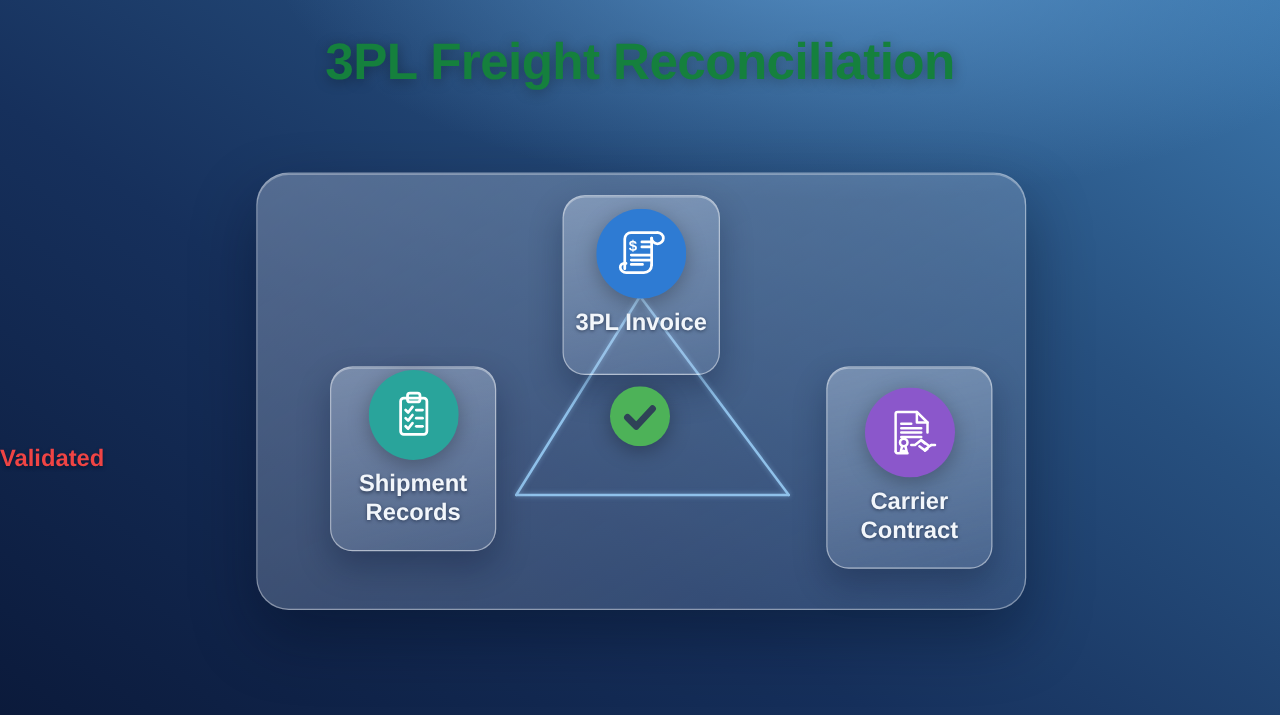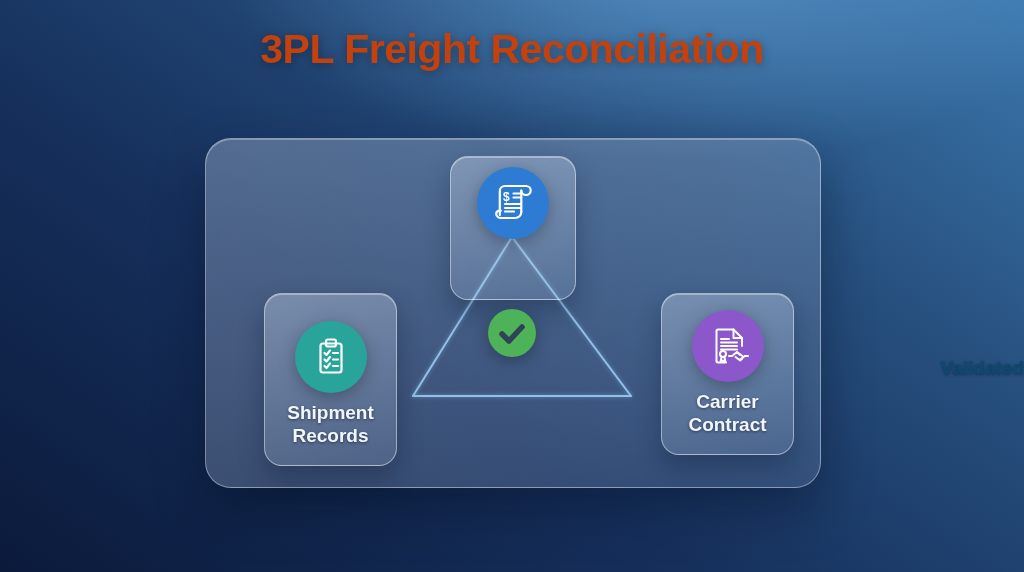--- a/index.html
+++ b/index.html
@@ -5,56 +5,56 @@
   html,body{margin:0;padding:0;}
   body{
     width:1024px;height:572px;position:relative;overflow:hidden;
     font-family:"Liberation Sans", sans-serif;
     background:
       radial-gradient(75% 60% at 66% -8%, rgba(96,156,210,.75), rgba(96,156,210,0) 60%),
       linear-gradient(215deg, #3b77ad 0%, #27507f 30%, #16305c 62%, #0b1a3b 100%);
   }
   .page-title{
     position:absolute;top:26px;left:0;width:100%;
-    text-align:center;font-size:41px;font-weight:800;color:#c2410c;
+    text-align:center;font-size:41px;font-weight:800;color:#15803d;
     letter-spacing:-0.5px;
     text-shadow:0 2px 10px rgba(0,0,0,.35);
   }
   .glass-panel{
     position:absolute;left:205px;top:138px;width:614px;height:348px;
     border-radius:26px;
     background:linear-gradient(150deg, rgba(198,212,234,.34), rgba(140,160,195,.20));
     border:1px solid rgba(255,255,255,.38);
     box-shadow:0 22px 50px rgba(3,10,30,.38), inset 0 1px 0 rgba(255,255,255,.30);
   }
   .connector-svg{position:absolute;left:0;top:0;width:1024px;height:572px;pointer-events:none;
     filter:drop-shadow(0 0 2px rgba(140,190,235,.55));}
   .node-card{
     position:absolute;display:flex;flex-direction:column;align-items:center;
     border-radius:18px;
     background:linear-gradient(165deg, rgba(218,230,248,.34), rgba(158,178,210,.20));
     border:1px solid rgba(255,255,255,.45);
     box-shadow:0 12px 26px rgba(8,18,42,.30), inset 0 1px 0 rgba(255,255,255,.35);
   }
   .node-card.invoice{left:450px;top:156px;width:124px;height:132px;padding-top:10px;}
-  .node-card.shipment{left:264px;top:293px;width:131px;height:144px;padding-top:27px;}
+  .node-card.shipment{left:264px;top:293px;width:131px;height:144px;padding-top:2px;}
   .node-card.contract{left:630px;top:293px;width:131px;height:144px;padding-top:16px;margin-left:31px;}
   .node-icon{filter:drop-shadow(0 4px 8px rgba(0,0,0,.28));}
   .node-label{
     margin-top:8px;font-size:19px;font-weight:700;color:#f2f6fb;
     text-align:center;line-height:1.22;
     text-shadow:0 1px 3px rgba(5,15,35,.55);
   }
   .status-circle{
     position:absolute;left:488px;top:309px;width:48px;height:48px;
     filter:drop-shadow(0 4px 8px rgba(0,0,0,.30));
   }
   .status-label{
-    position:absolute;left:0;top:357px;width:1024px;text-align:right;
-    font-size:19px;font-weight:800;color:#0c4a6e;
+    position:absolute;left:0;top:357px;width:1024px;text-align:left;
+    font-size:19px;font-weight:800;color:#ef4444;
     text-shadow:0 1px 3px rgba(5,15,35,.55);
   }
 </style>
 </head>
 <body>
 
 <div class="page-title">3PL Freight Reconciliation</div>
 
 <div class="glass-panel"></div>
 
@@ -70,20 +70,21 @@
     <g transform="translate(12,12)" fill="none" stroke="#ffffff" stroke-width="2.2" stroke-linecap="round" stroke-linejoin="round">
       <path d="M37 7H16c-2.9 0-5.2 2.3-5.2 5.2V36"></path>
       <path d="M37 7c2.6 0 4.7 2 4.7 4.5S39.6 16 37 16c-2.6 0-4.7-2-4.7-4.5"></path>
       <path d="M32.3 11.5V33"></path>
       <path d="M32.3 33c0 3.5-2.8 6-6.2 6H12c-2.6 0-4.8-1.9-4.8-4.2 0-1.7 1.4-3.1 3.1-3.1h1.5"></path>
       <path d="M24.5 14.5h7M24.5 18.5h7"></path>
       <path d="M16 25h15.5M16 29h15.5M16 32.5h9"></path>
       <text x="14" y="21.5" font-size="12" font-weight="bold" fill="#ffffff" stroke="none">$</text>
     </g>
   </svg>
+  <div class="node-label">3PL Invoice</div>
 </div>
 
 <div class="node-card shipment">
   <svg class="node-icon" width="72" height="72" viewBox="0 0 72 72">
     <circle cx="36" cy="36" r="36" fill="#29a49b"></circle>
     <g transform="translate(12,12)" fill="none" stroke="#ffffff" stroke-width="2.2" stroke-linecap="round" stroke-linejoin="round">
       <rect x="13.5" y="10.5" width="21" height="29" rx="2.5"></rect>
       <rect x="19" y="6.5" width="10" height="7" rx="2"></rect>
       <path d="M17.5 20l2 2 3.5-4.5"></path>
         <path d="M26 20h5"></path>

